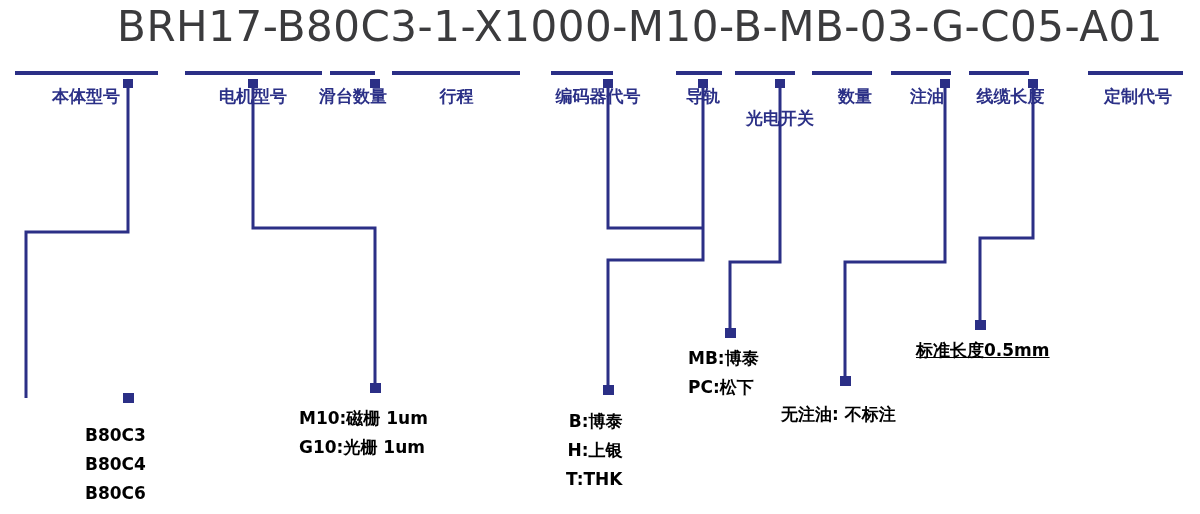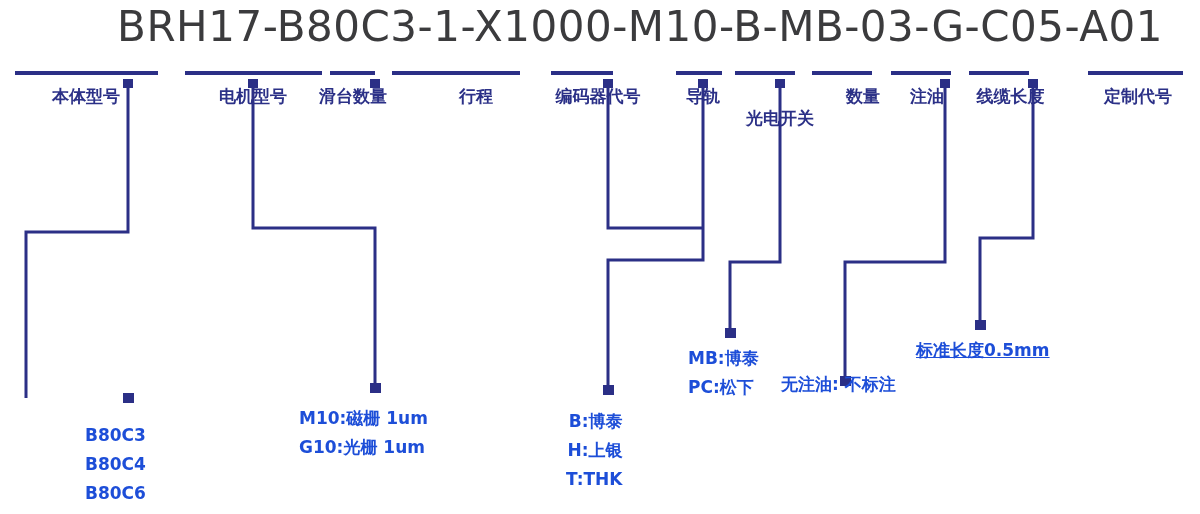--- a/index.html
+++ b/index.html
@@ -65,21 +65,21 @@
     fill: none;
     stroke: #2b2f86;
     stroke-width: 3;
   }
 
   
   .value-block {
     position: absolute;
     font-size: 17px;
     font-weight: bold;
-    color: #1d4ed8;
+    color: #000000;
     white-space: nowrap;
     line-height: 29px;
     font-family: "DejaVu Sans", "Liberation Sans", sans-serif;
   }
   .value-line { display: block; }
 </style>
 </head>
 <body>
 
 <div id="canvas">
@@ -97,25 +97,25 @@
       <div class="seg-bar" style="left: 812px; width: 60px;"></div>
       <div class="seg-bar" style="left: 891px; width: 60px;"></div>
       <div class="seg-bar" style="left: 969px; width: 60px;"></div>
       <div class="seg-bar" style="left: 1088px; width: 95px;"></div>
     </div>
 
   <div id="field-labels">
       <div class="field-label" style="left: 0px; width: 200px; transform: translateX(-14px);">本体型号</div>
       <div class="field-label" style="left: 0px; width: 200px; transform: translateX(153px);">电机型号</div>
       <div class="field-label" style="left: 0px; width: 200px; transform: translateX(253px);">滑台数量</div>
-      <div class="field-label" style="left: 0px; width: 240px; transform: translateX(356px);">行程</div>
+      <div class="field-label" style="left: 0px; width: 201px; transform: translateX(356px);">行程</div>
       <div class="field-label" style="left: 0px; width: 200px; transform: translateX(498px);">编码器代号</div>
       <div class="field-label" style="left: 0px; width: 200px; transform: translateX(603px);">导轨</div>
       <div class="field-label" style="left: 0px; width: 200px; transform: translateX(680px); margin-top: 22px;">光电开关</div>
-      <div class="field-label" style="left: 16px; width: 200px; transform: translateX(747px);">数量</div>
+      <div class="field-label" style="left: 8px; width: 200px; transform: translateX(747px);">数量</div>
       <div class="field-label" style="left: 0px; width: 200px; transform: translateX(827px);">注油</div>
       <div class="field-label" style="left: 0px; width: 161px; transform: translateX(930px);">线缆长度</div>
       <div class="field-label" style="left: 0px; width: 200px; transform: translateX(1038px);">定制代号</div>
     </div>
 
   <svg id="leaders" viewBox="0 0 1200 514" xmlns="http://www.w3.org/2000/svg">
       <path d="M 128 84 L 128 232 L 26 232 L 26 398" class="leader-path"></path>
       <path d="M 253 84 L 253 228 L 375 228 L 375 388" class="leader-path"></path>
       <path d="M 608 84 L 608 228 L 703 228" class="leader-path"></path>
       <path d="M 703 84 L 703 260 L 608 260 L 608 390" class="leader-path"></path>
@@ -150,21 +150,21 @@
       </div>
       <div class="value-block" style="left: 566px; top: 407px; text-align: right;">
         <span class="value-line">B:博泰</span>
         <span class="value-line">H:上银</span>
         <span class="value-line">T:THK</span>
       </div>
       <div class="value-block" style="left: 688px; top: 344px;">
         <span class="value-line">MB:博泰</span>
         <span class="value-line">PC:松下</span>
       </div>
-      <div class="value-block" style="left: 781px; top: 370px; text-align: center;">
+      <div class="value-block" style="left: 781px; top: 400px; text-align: center;">
         <span class="value-line">无注油: 不标注</span>
       </div>
       <div class="value-block" style="left: 916px; top: 336px; text-decoration: underline;">
         <span class="value-line">标准长度0.5mm</span>
       </div>
     </div>
 
 </div>
 
 </body></html>

